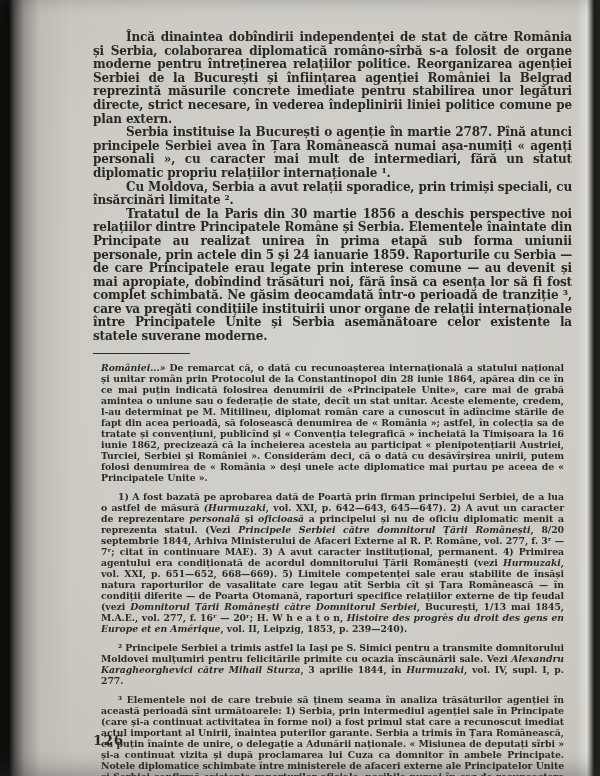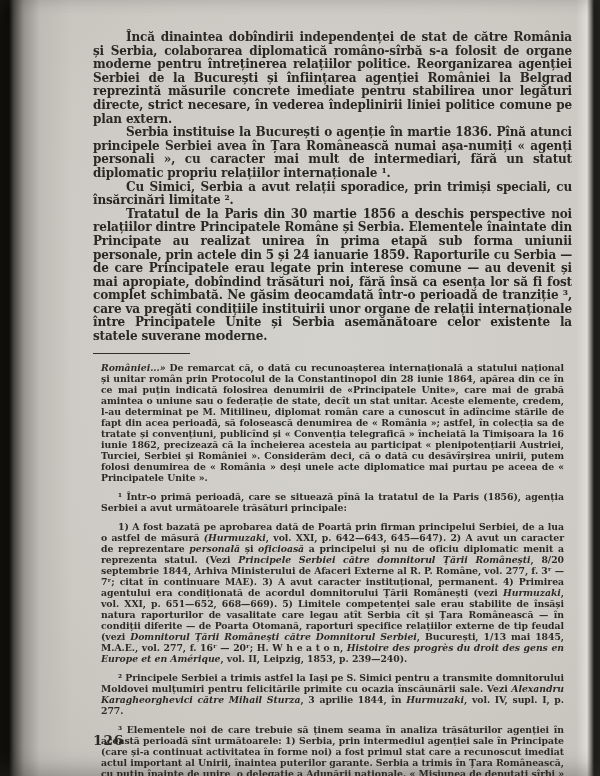--- a/index.html
+++ b/index.html
@@ -35,27 +35,26 @@
     letter-spacing:1px;
     text-align:right;
   }
 </style>
 </head>
 <body>
 
 <div class="scan">
   <div class="column">
     <p class="body"><span>Încă dinaintea dobîndirii independenței de stat de către România și Serbia, colaborarea diplomatică româno-sîrbă s-a folosit de organe moderne pentru întreținerea relațiilor politice. Reorganizarea agenției Serbiei de la București și înființarea agenției României la Belgrad reprezintă măsurile concrete imediate pentru stabilirea unor legături directe, strict necesare, în vederea îndeplinirii liniei politice comune pe plan extern.</span></p>
-    <p class="body"><span>Serbia instituise la București o agenție în martie 1836. Pînă atunci principele Serbiei avea în Țara Românească numai așa-numiți « agenți personali », cu caracter mai mult de intermediari, fără un statut diplomatic propriu relațiilor internaționale ¹.</span></p>
-    <p class="body"><span>Cu Simici, Serbia a avut relații sporadice, prin trimiși speciali, cu însărcinări limitate ².</span></p>
+    <p class="body"><span>Serbia instituise la București o agenție în martie 2787. Pînă atunci principele Serbiei avea în Țara Românească numai așa-numiți « agenți personali », cu caracter mai mult de intermediari, fără un statut diplomatic propriu relațiilor internaționale ¹.</span></p>
+    <p class="body"><span>Cu Moldova, Serbia a avut relații sporadice, prin trimiși speciali, cu însărcinări limitate ².</span></p>
     <p class="body"><span>Tratatul de la Paris din 30 martie 1856 a deschis perspective noi relațiilor dintre Principatele Române și Serbia. Elementele înaintate din Principate au realizat unirea în prima etapă sub forma uniunii personale, prin actele din 5 și 24 ianuarie 1859. Raporturile cu Serbia — de care Principatele erau legate prin interese comune — au devenit și mai apropiate, dobîndind trăsături noi, fără însă ca esența lor să fi fost complet schimbată. Ne găsim deocamdată într-o perioadă de tranziție ³, care va pregăti condițiile instituirii unor organe de relații internaționale între Principatele Unite și Serbia asemănătoare celor existente la statele suverane moderne.</span></p>
 
     <hr class="fnrule">
 
     <p class="fn cont"><span class="it">României...»</span><span> De remarcat că, o dată cu recunoașterea internațională a statului național și unitar român prin Protocolul de la Constantinopol din 28 iunie 1864, apărea din ce în ce mai puțin indicată folosirea denumirii de «Principatele Unite», care mai de grabă amintea o uniune sau o federație de state, decît un stat unitar. Aceste elemente, credem, l-au determinat pe M. Mitilineu, diplomat român care a cunoscut în adîncime stările de fapt din acea perioadă, să folosească denumirea de « România »; astfel, în colecția sa de tratate și convențiuni, publicînd și « Convenția telegrafică » încheiată la Timișoara la 16 iunie 1862, precizează că la încheierea acesteia au participat « plenipotențiarii Austriei, Turciei, Serbiei și României ». Considerăm deci, că o dată cu desăvîrșirea unirii, putem folosi denumirea de « România » deși unele acte diplomatice mai purtau pe aceea de « Principatele Unite ».</span></p>
-    <p class="fn"><span>¹ Într-o primă perioadă, care se situează pînă la tratatul de la Paris (1856), agenția Serbiei a avut următoarele trăsături principale:</span></p>
     <p class="fn"><span>1) A fost bazată pe aprobarea dată de Poartă prin firman principelui Serbiei, de a lua o astfel de măsură </span><span class="it">(Hurmuzaki</span><span>, vol. XXI, p. 642—643, 645—647). 2) A avut un caracter de reprezentare </span><span class="it">personală</span><span> și </span><span class="it">oficioasă</span><span> a principelui și nu de oficiu diplomatic menit a reprezenta statul. (Vezi </span><span class="it">Principele Serbiei către domnitorul Țării Românești</span><span>, 8/20 septembrie 1844, Arhiva Ministerului de Afaceri Externe al R. P. Române, vol. 277, f. 3ʳ — 7ʳ; citat în continuare MAE). 3) A avut caracter instituțional, permanent. 4) Primirea agentului era condiționată de acordul domnitorului Țării Românești (vezi </span><span class="it">Hurmuzaki</span><span>, vol. XXI, p. 651—652, 668—669). 5) Limitele competenței sale erau stabilite de însăși natura raporturilor de vasalitate care legau atît Serbia cît și Țara Românească — în condiții diferite — de Poarta Otomană, raporturi specifice relațiilor externe de tip feudal (vezi </span><span class="it">Domnitorul Țării Românești către Domnitorul Serbiei</span><span>, București, 1/13 mai 1845, M.A.E., vol. 277, f. 16ʳ — 20ʳ; H. W h e a t o n, </span><span class="it">Histoire des progrès du droit des gens en Europe et en Amérique</span><span>, vol. II, Leipzig, 1853, p. 239—240).</span></p>
     <p class="fn"><span>² Principele Serbiei a trimis astfel la Iași pe S. Simici pentru a transmite domnitorului Moldovei mulțumiri pentru felicitările primite cu ocazia înscăunării sale. Vezi </span><span class="it">Alexandru Karagheorghevici către Mihail Sturza</span><span>, 3 aprilie 1844, în </span><span class="it">Hurmuzaki</span><span>, vol. IV, supl. I, p. 277.</span></p>
     <p class="fn"><span>³ Elementele noi de care trebuie să ținem seama în analiza trăsăturilor agenției în această perioadă sînt următoarele: 1) Serbia, prin intermediul agenției sale în Principate (care și-a continuat activitatea în forme noi) a fost primul stat care a recunoscut imediat actul important al Unirii, înaintea puterilor garante. Serbia a trimis în Țara Românească, cu puțin înainte de unire, o delegație a Adunării naționale. « Misiunea de deputați sîrbi » și-a continuat vizita și după proclamarea lui Cuza ca domnitor în ambele Principate. Notele diplomatice schimbate între ministerele de afaceri externe ale Principatelor Unite și Serbiei confirmă existența raporturilor oficiale, posibile numai în caz de recunoaștere a actului îndoitei alegeri (Vezi </span><span class="it">Min. de</span></p>
   </div>
 
   <div class="pagenum">126</div>
 </div>
 
 </body></html>

